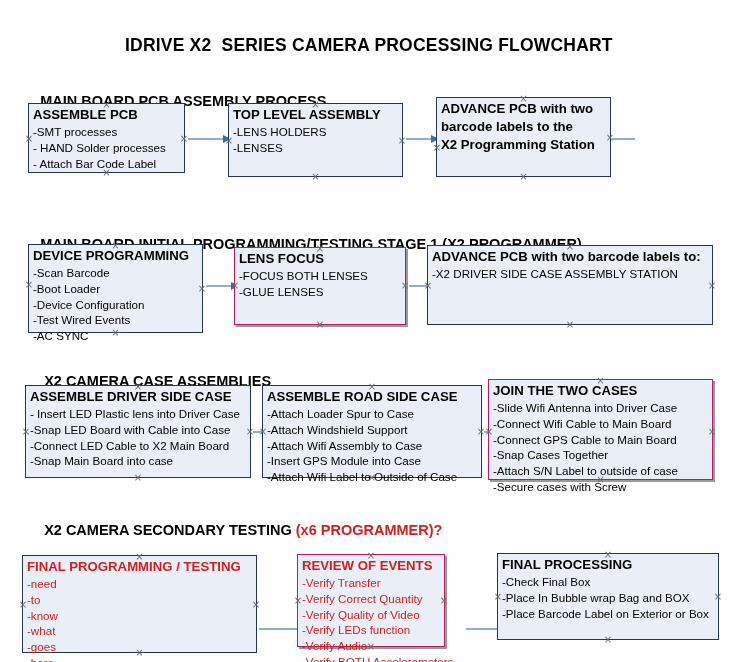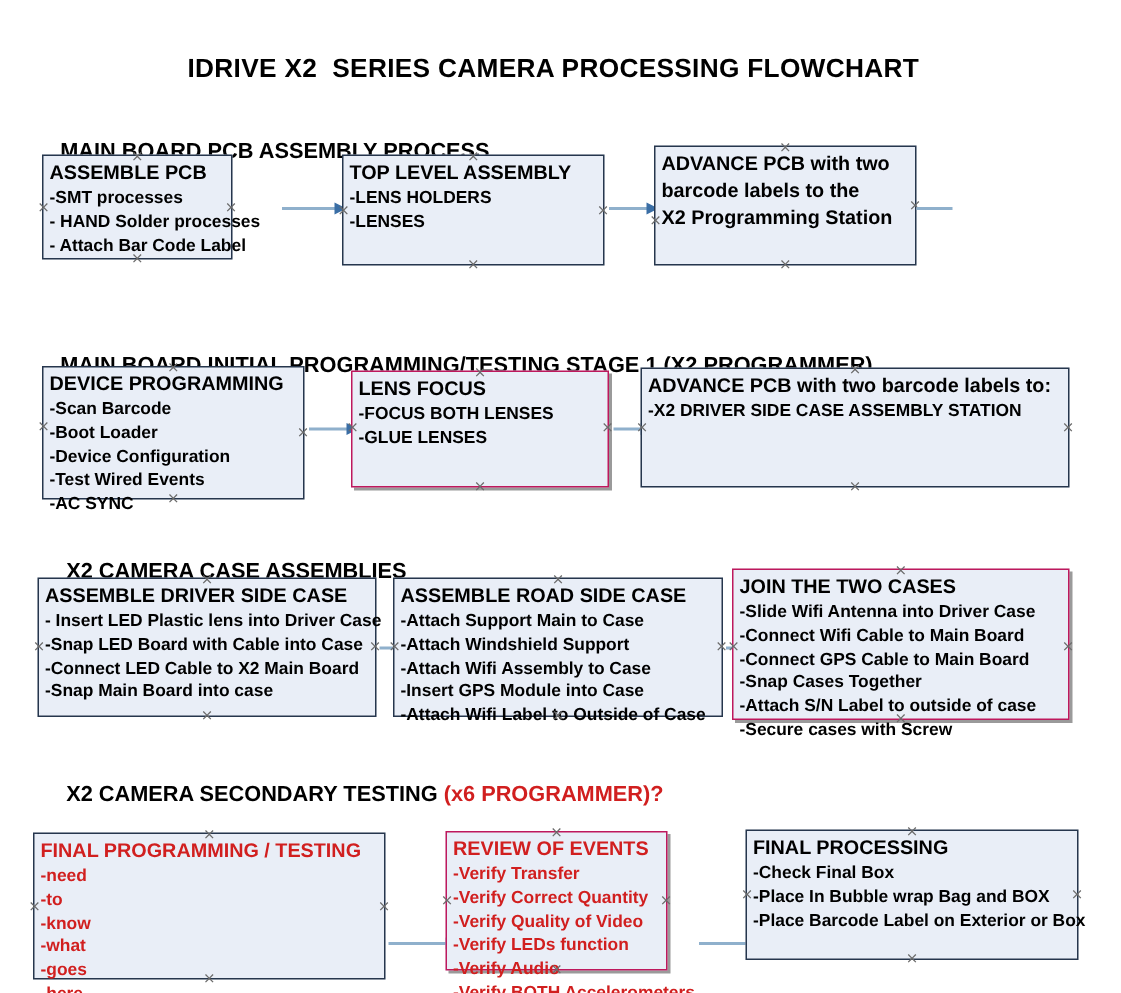--- a/index.html
+++ b/index.html
@@ -52,21 +52,20 @@
     font-size:13.2px;
     color:#000;
     white-space:nowrap;
     margin-bottom:1px;
   }
   .node .ln{
     font-size:11.6px;
     color:#000;
     white-space:nowrap;
     line-height:1.36;
-    font-weight:bold;
   }
   .node.red .hd{color:#d11f1f;}
   .node.red .ln{color:#d11f1f;}
 
   
   .hx{
     position:absolute;
     width:9px;height:9px;
     margin-left:-4.5px;margin-top:-4.5px;
     color:#6b6b6b;
@@ -95,21 +94,21 @@
 <body>
 
 <div id="canvas">
 
   <div class="title" style="left:125px;top:18px;">IDRIVE X2  SERIES CAMERA PROCESSING FLOWCHART</div>
 
   <div class="section-head" style="left:24px;top:60px;">
     <span>MAIN BOARD PCB ASSEMBLY PROCESS</span>
   </div>
 
-  <div class="node" style="left:28px;top:86px;width:127px;height:70px;">
+  <div class="node" style="left:28px;top:86px;width:157px;height:70px;">
     <div class="body">
       <div class="hd">ASSEMBLE PCB</div>
       <div class="ln">-SMT processes</div>
       <div class="ln">- HAND Solder processes</div>
       <div class="ln">- Attach Bar Code Label</div>
     </div>
     <span class="hx" style="left:50%;top:0;"></span>
     <span class="hx" style="left:50%;top:100%;"></span>
     <span class="hx" style="left:0;top:50%;"></span>
     <span class="hx" style="left:100%;top:50%;"></span>
@@ -206,21 +205,21 @@
     <span class="hx" style="left:50%;top:100%;"></span>
     <span class="hx" style="left:0;top:50%;"></span>
     <span class="hx" style="left:100%;top:50%;"></span>
   </div>
 
   <div class="conn" style="left:253px;top:414px;width:14px;"></div>
 
   <div class="node" style="left:262px;top:368px;width:220px;height:93px;">
     <div class="body">
       <div class="hd">ASSEMBLE ROAD SIDE CASE</div>
-      <div class="ln">-Attach Support Main to Case</div>
+      <div class="ln">-Attach Loader Spur to Case</div>
       <div class="ln">-Attach Windshield Support</div>
       <div class="ln">-Attach Wifi Assembly to Case</div>
       <div class="ln">-Insert GPS Module into Case</div>
       <div class="ln">-Attach Wifi Label to Outside of Case</div>
     </div>
     <span class="hx" style="left:50%;top:0;"></span>
     <span class="hx" style="left:50%;top:100%;"></span>
     <span class="hx" style="left:0;top:50%;"></span>
     <span class="hx" style="left:100%;top:50%;"></span>
   </div>

